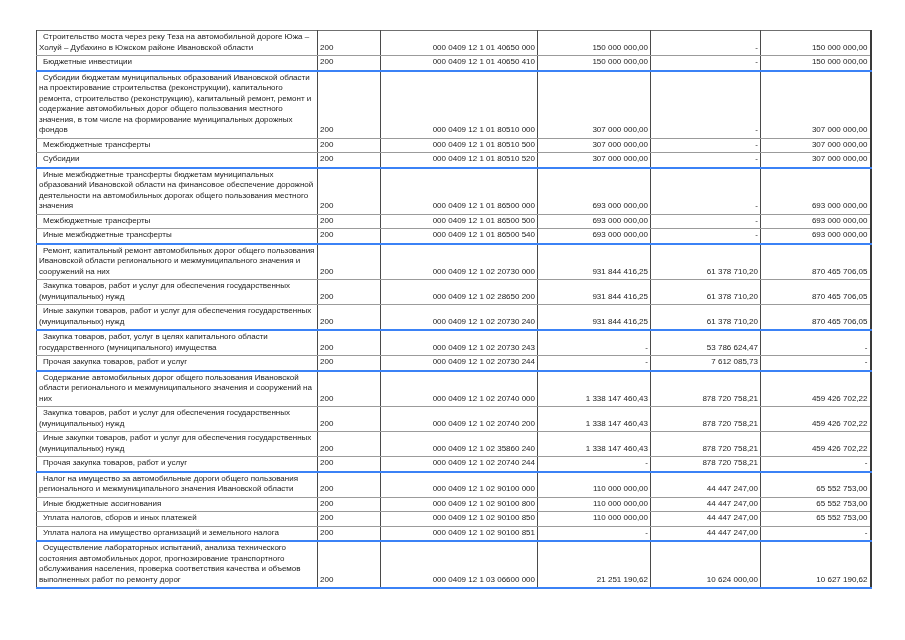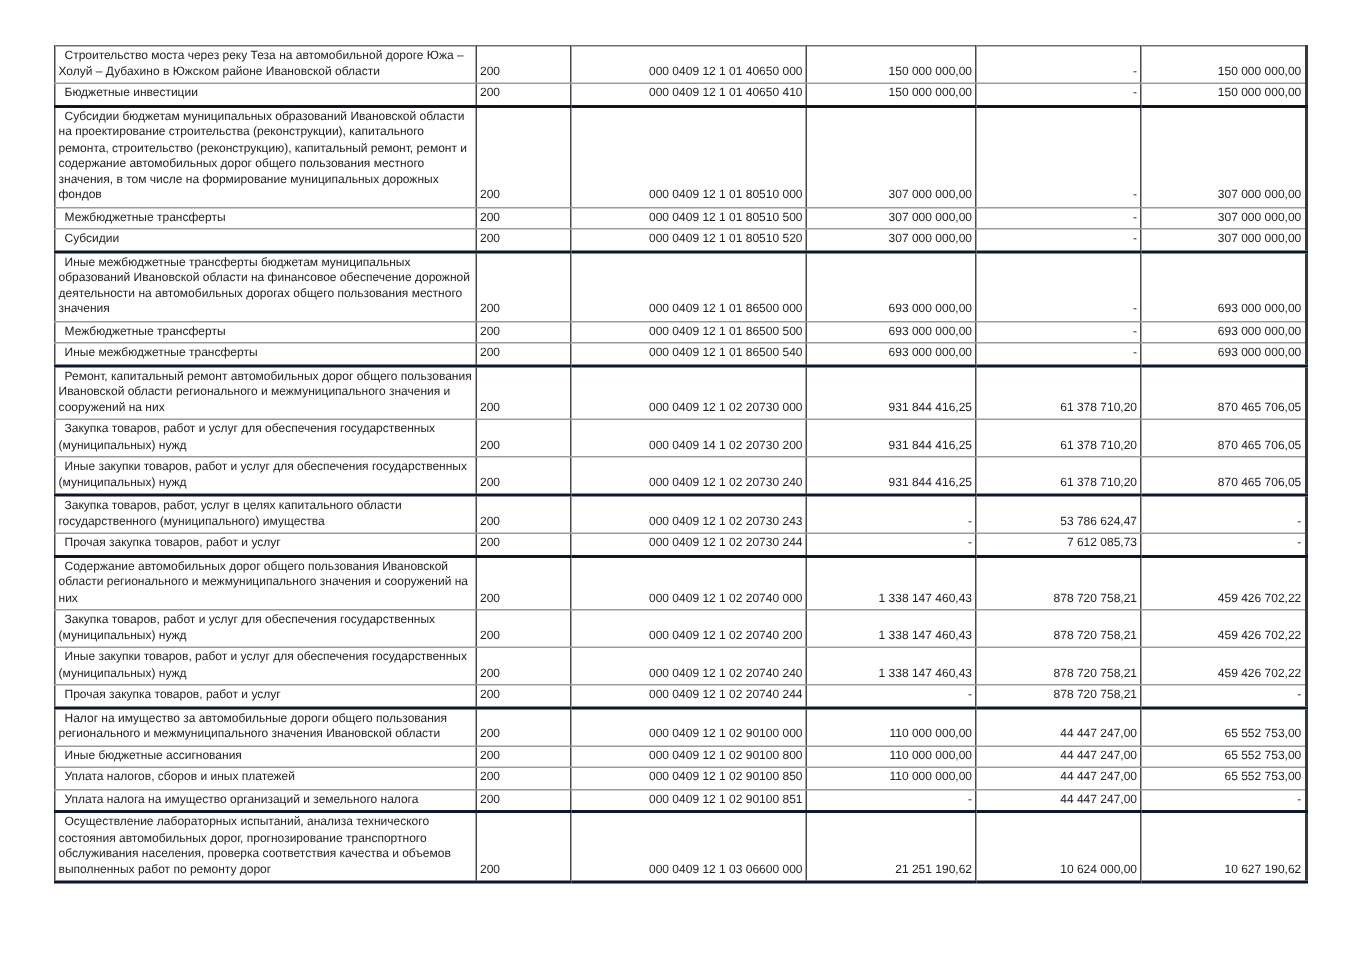--- a/index.html
+++ b/index.html
@@ -35,21 +35,21 @@
   }
   table.budget td {
     border-left: 1px solid #4a4a4a;
     border-right: 1px solid #4a4a4a;
     border-bottom: 1px solid #9b9b9b;
     vertical-align: bottom;
     padding: 1px 2px 2px 2px;
     overflow: hidden;
   }
   tr.group-end td {
-    border-bottom: 2px solid #0f172a;
+    border-bottom: 2px solid #3b82f6;
   }
   tr.section-start td {
   }
   td.c-name {
     text-align: left;
     padding-left: 2px;
     padding-right: 3px;
     text-indent: 4px; 
   }
   td.c-code {
@@ -148,21 +148,21 @@
           <td class="c-name">Ремонт, капитальный ремонт автомобильных дорог общего пользования Ивановской области регионального и межмуниципального значения и сооружений на них</td>
           <td class="c-code">200</td>
           <td class="c-kbk">000 0409 12 1 02 20730 000</td>
           <td class="c-amt">931 844 416,25</td>
           <td class="c-amt">61 378 710,20</td>
           <td class="c-amt">870 465 706,05</td>
         </tr>
         <tr>
           <td class="c-name">Закупка товаров, работ и услуг для обеспечения государственных (муниципальных) нужд</td>
           <td class="c-code">200</td>
-          <td class="c-kbk">000 0409 14 1 02 20730 200</td>
+          <td class="c-kbk">000 0409 12 1 02 28650 200</td>
           <td class="c-amt">931 844 416,25</td>
           <td class="c-amt">61 378 710,20</td>
           <td class="c-amt">870 465 706,05</td>
         </tr>
         <tr class="group-end">
           <td class="c-name">Иные закупки товаров, работ и услуг для обеспечения государственных (муниципальных) нужд</td>
           <td class="c-code">200</td>
           <td class="c-kbk">000 0409 12 1 02 20730 240</td>
           <td class="c-amt">931 844 416,25</td>
           <td class="c-amt">61 378 710,20</td>
@@ -196,21 +196,21 @@
           <td class="c-name">Закупка товаров, работ и услуг для обеспечения государственных (муниципальных) нужд</td>
           <td class="c-code">200</td>
           <td class="c-kbk">000 0409 12 1 02 20740 200</td>
           <td class="c-amt">1 338 147 460,43</td>
           <td class="c-amt">878 720 758,21</td>
           <td class="c-amt">459 426 702,22</td>
         </tr>
         <tr>
           <td class="c-name">Иные закупки товаров, работ и услуг для обеспечения государственных (муниципальных) нужд</td>
           <td class="c-code">200</td>
-          <td class="c-kbk">000 0409 12 1 02 20740 240</td>
+          <td class="c-kbk">000 0409 12 1 02 35860 240</td>
           <td class="c-amt">1 338 147 460,43</td>
           <td class="c-amt">878 720 758,21</td>
           <td class="c-amt">459 426 702,22</td>
         </tr>
         <tr class="group-end">
           <td class="c-name">Прочая закупка товаров, работ и услуг</td>
           <td class="c-code">200</td>
           <td class="c-kbk">000 0409 12 1 02 20740 244</td>
           <td class="c-amt">-</td>
           <td class="c-amt">878 720 758,21</td>

